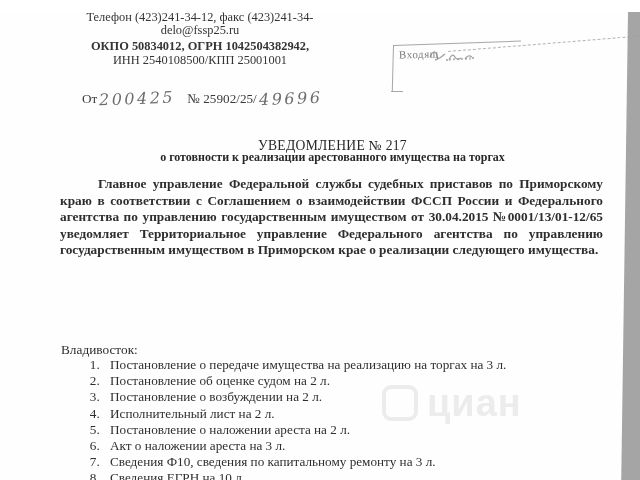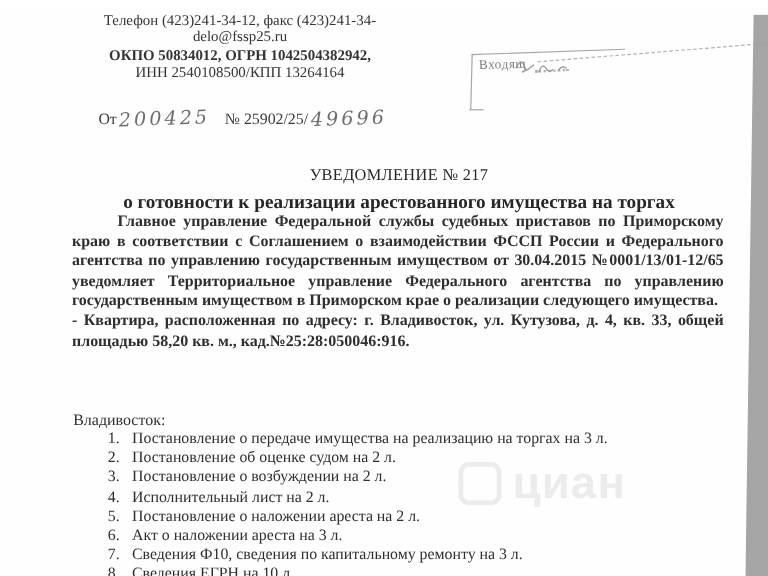--- a/index.html
+++ b/index.html
@@ -46,22 +46,22 @@
   .stamp-dash{
     position:absolute;left:448px;top:39px;width:198px;
     border-top:1px dashed #9f9f9f;transform:rotate(-4.6deg);transform-origin:left top;opacity:.8;
   }
   
   .doc-title{
     position:absolute;left:60px;top:126px;width:545px;text-align:center;
     font-weight:normal;font-size:13.6px;letter-spacing:.3px;color:#272727;
   }
   .doc-subtitle{
-    position:absolute;left:60px;top:148px;width:545px;text-align:center;
-    font-weight:bold;font-size:16px;color:#272727;
+    position:absolute;left:60px;top:138px;width:545px;text-align:center;
+    font-weight:bold;font-size:12px;color:#272727;
   }
   
   .bodytext{
     position:absolute;left:60px;top:164px;width:543px;
     font-size:13.3px;line-height:16.6px;color:#2e2e2e;
   }
   .bodytext p{margin:0;text-align:justify;font-weight:bold;}
   .bodytext p.ind{text-indent:38px;}
   
   .attach-label{
@@ -88,21 +88,21 @@
 <body>
 
 <div class="page">
 
   <div class="scan-band"></div>
 
   <div class="letterhead">
     <div>Телефон (423)241-34-12, факс (423)241-34-</div>
     <div class="email-line">delo@fssp25.ru</div>
     <div class="okpo">ОКПО 50834012, ОГРН 1042504382942,</div>
-    <div>ИНН 2540108500/КПП 13264164</div>
+    <div>ИНН 2540108500/КПП 25001001</div>
   </div>
 
   <div class="refline">
     <span>От</span><span class="hand">200425</span><span class="num-prefix">№ 25902/25/</span><span class="hand">49696</span>
   </div>
 
   <div class="stamp-top"></div>
   <div class="stamp-left"></div>
   <div class="stamp-foot"></div>
   <div class="stamp-text">Входящ</div>
@@ -112,21 +112,20 @@
     </svg>
   </div>
   <div class="stamp-dotline"></div>
   <div class="stamp-dash"></div>
 
   <div class="doc-title">УВЕДОМЛЕНИЕ № 217</div>
   <div class="doc-subtitle">о готовности к реализации арестованного имущества на торгах</div>
 
   <div class="bodytext">
     <p class="ind">Главное управление Федеральной службы судебных приставов по Приморскому краю в соответствии с Соглашением о взаимодействии ФССП России и Федерального агентства по управлению государственным имуществом от 30.04.2015 №0001/13/01-12/65 уведомляет Территориальное управление Федерального агентства по управлению государственным имуществом в Приморском крае о реализации следующего имущества.</p>
-    <p>- Квартира, расположенная по адресу: г. Владивосток, ул. Кутузова, д. 4, кв. 33, общей площадью 58,20 кв. м., кад.№25:28:050046:916.</p>
   </div>
 
   <div class="attach-label">Владивосток:</div>
   <ol class="attach-list">
     <li>Постановление о передаче имущества на реализацию на торгах на 3 л.</li>
     <li>Постановление об оценке судом на 2 л.</li>
     <li>Постановление о возбуждении на 2 л.</li>
     <li>Исполнительный лист на 2 л.</li>
     <li>Постановление о наложении ареста на 2 л.</li>
     <li>Акт о наложении ареста на 3 л.</li>

